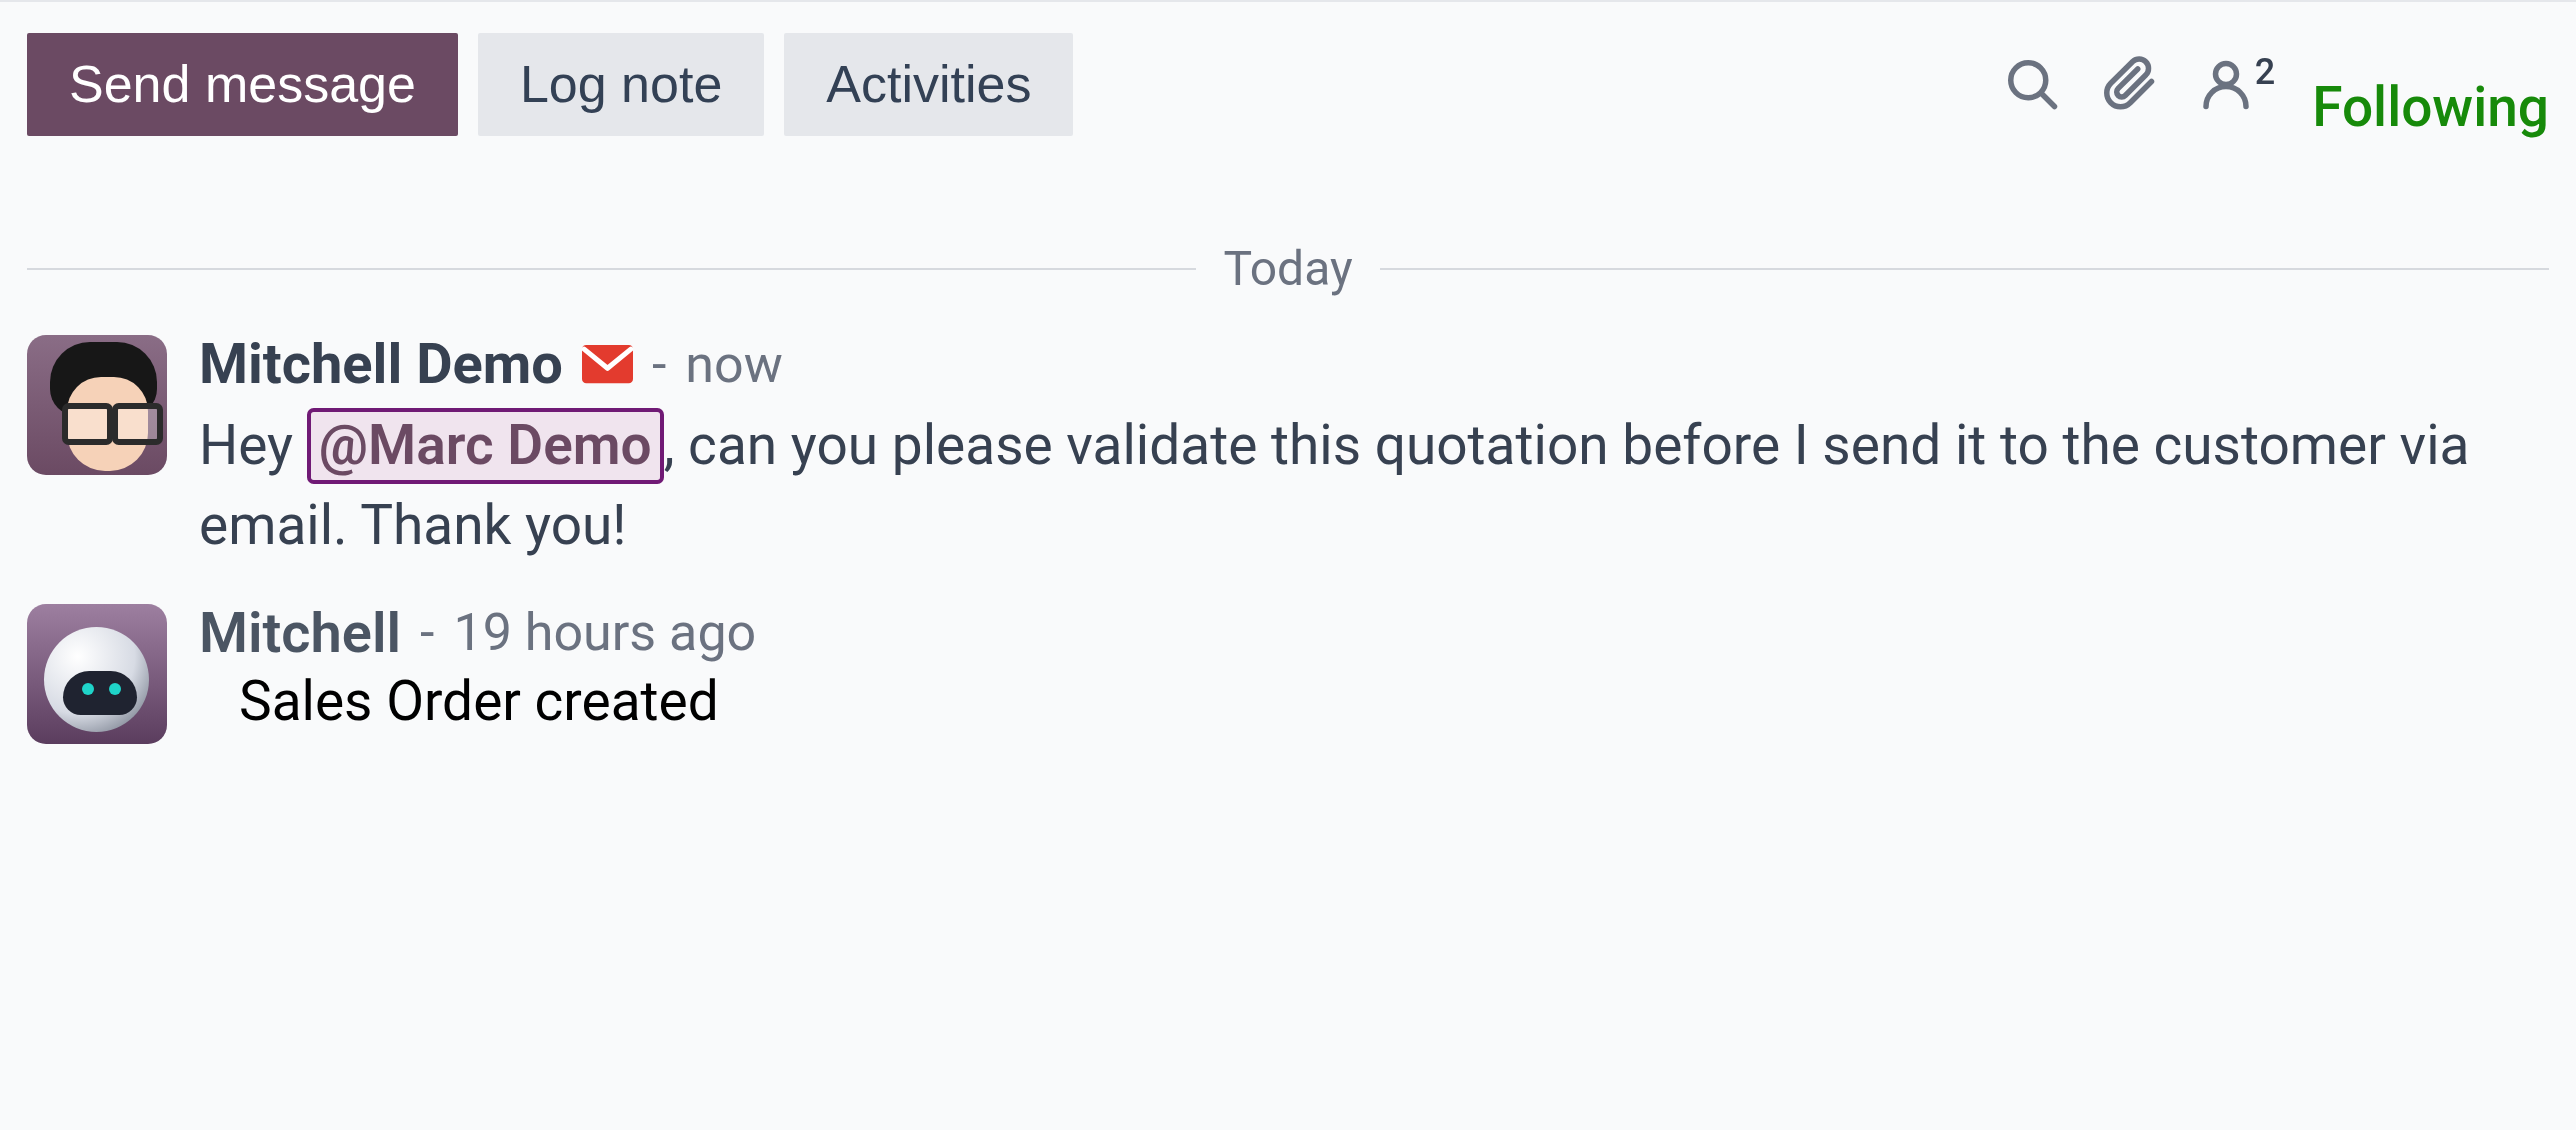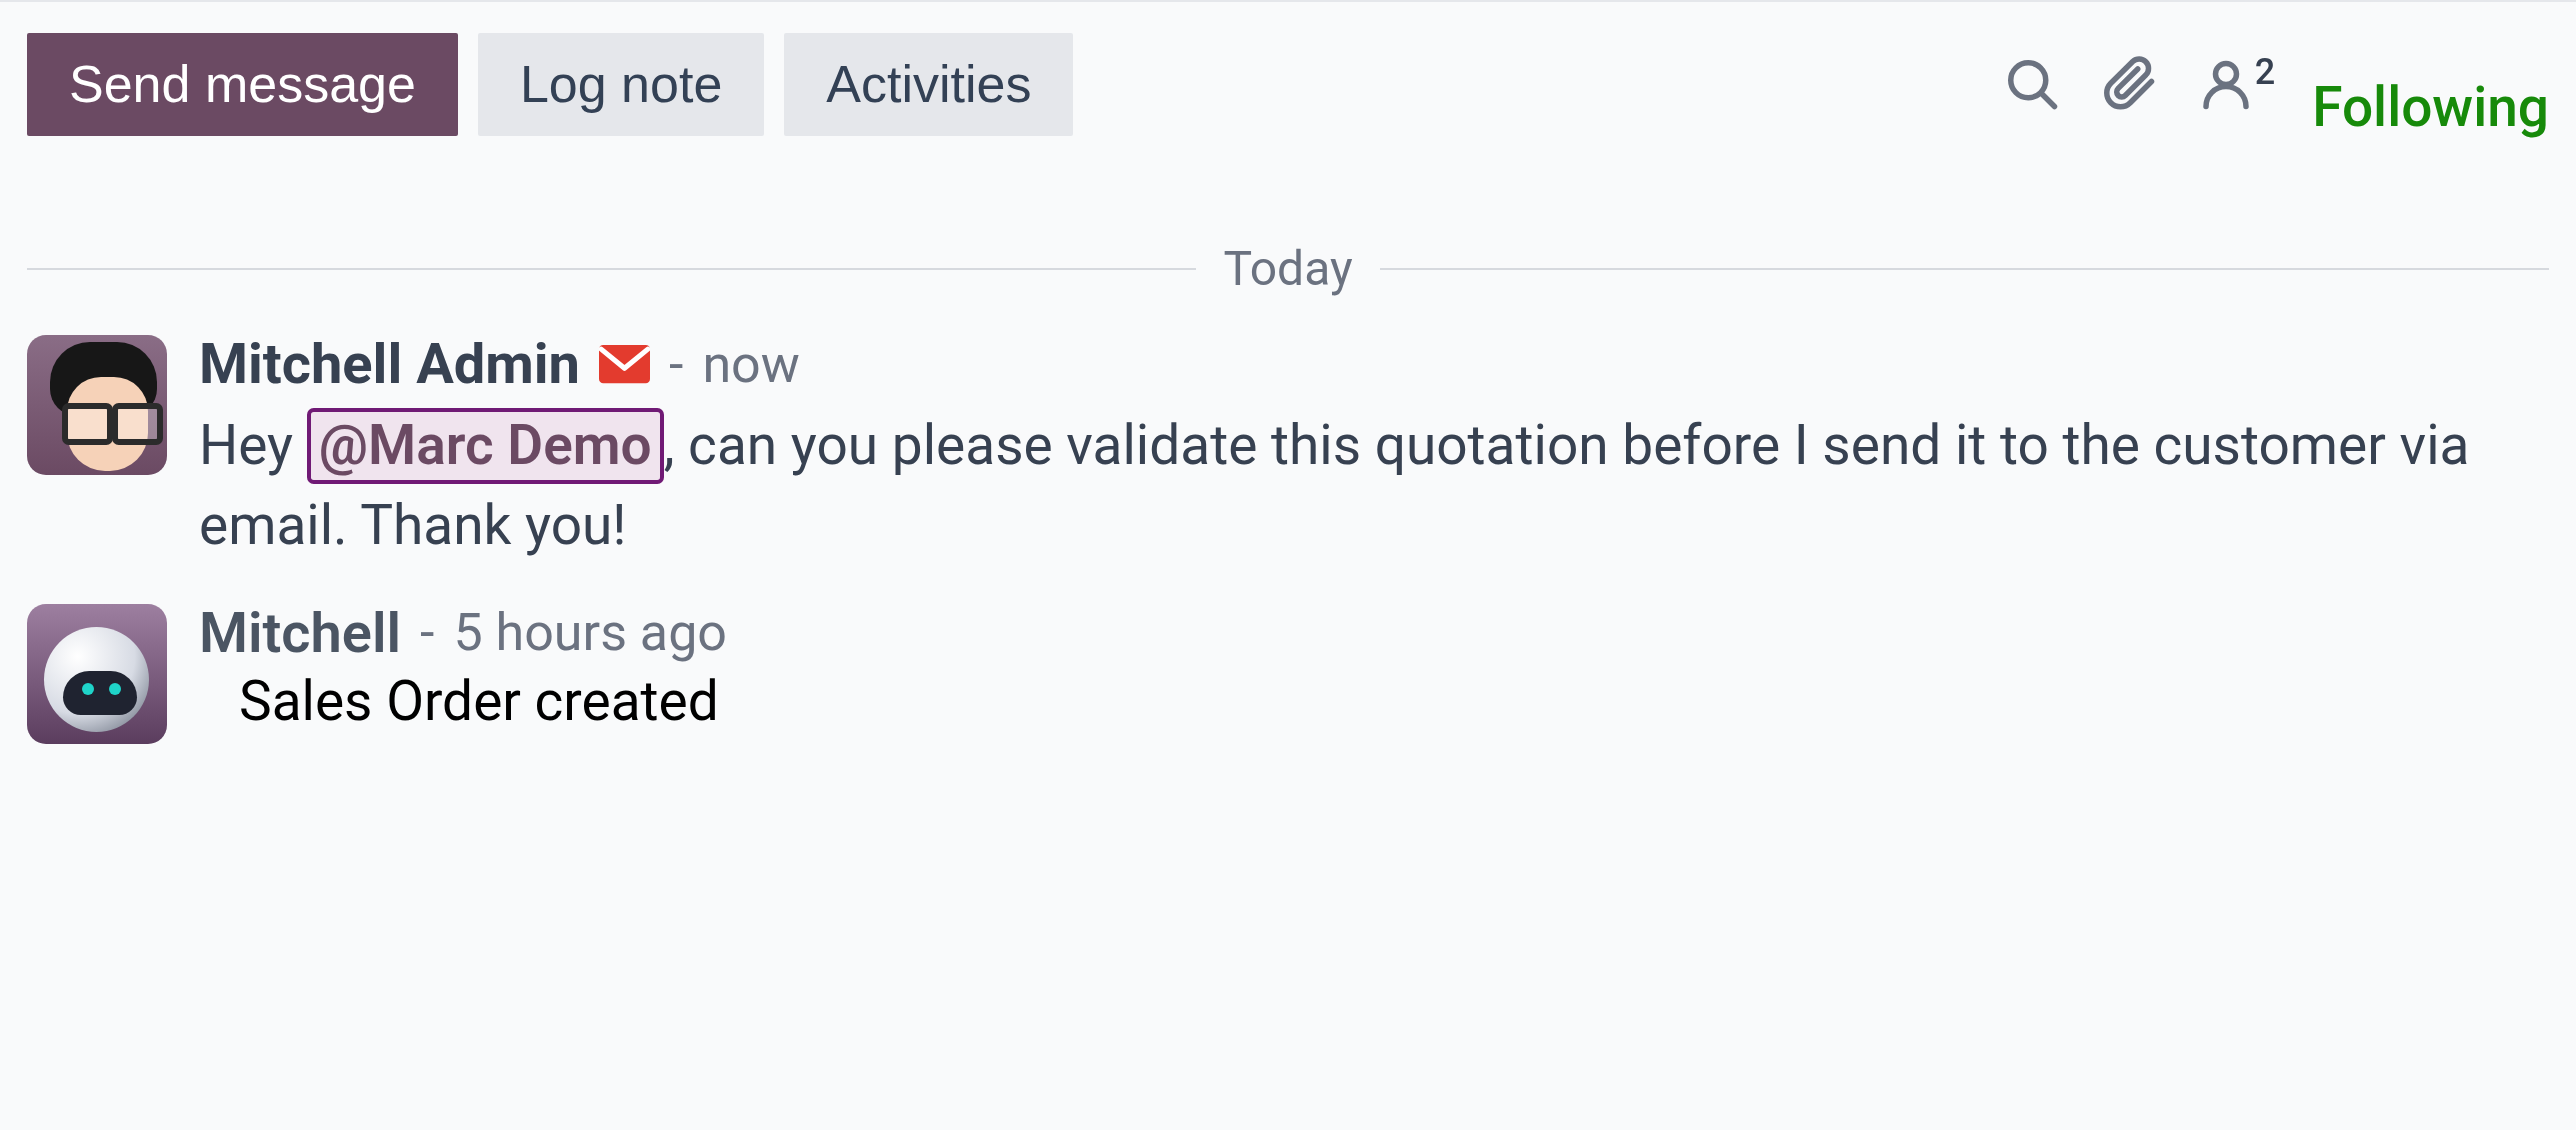--- a/index.html
+++ b/index.html
@@ -216,21 +216,21 @@
   </div>
 
   <div class="msg">
     <div class="avatar avatar-admin">
       <div class="hair"></div>
       <div class="face"></div>
       <div class="glasses"></div>
     </div>
     <div class="msg-body">
       <div class="msg-head">
-        <span class="msg-author">Mitchell Admin</span>
+        <span class="msg-author">Mitchell Demo</span>
         <span class="email-icon">
           <svg viewBox="0 0 24 18">
             <rect x="0" y="0" width="24" height="18" rx="2" fill="#e33b2e"></rect>
             <path d="M1 2 L12 11 L23 2" fill="none" stroke="#ffffff" stroke-width="2.4" stroke-linecap="round" stroke-linejoin="round"></path>
           </svg>
         </span>
         <span class="msg-time-sep">-</span>
         <span class="msg-time">now</span>
       </div>
       <div class="msg-content">
@@ -243,20 +243,20 @@
     <div class="avatar avatar-bot">
       <div class="orb"></div>
       <div class="visor"></div>
       <div class="eye l"></div>
       <div class="eye r"></div>
     </div>
     <div class="msg-body">
       <div class="msg-head odoo-msg-head">
         <span class="msg-author">Mitchell</span>
         <span class="msg-time-sep">-</span>
-        <span class="msg-time">5 hours ago</span>
+        <span class="msg-time">19 hours ago</span>
       </div>
       <div class="odoo-msg-content">Sales Order created</div>
     </div>
   </div>
 
 </div>
 
 
 </body></html>

